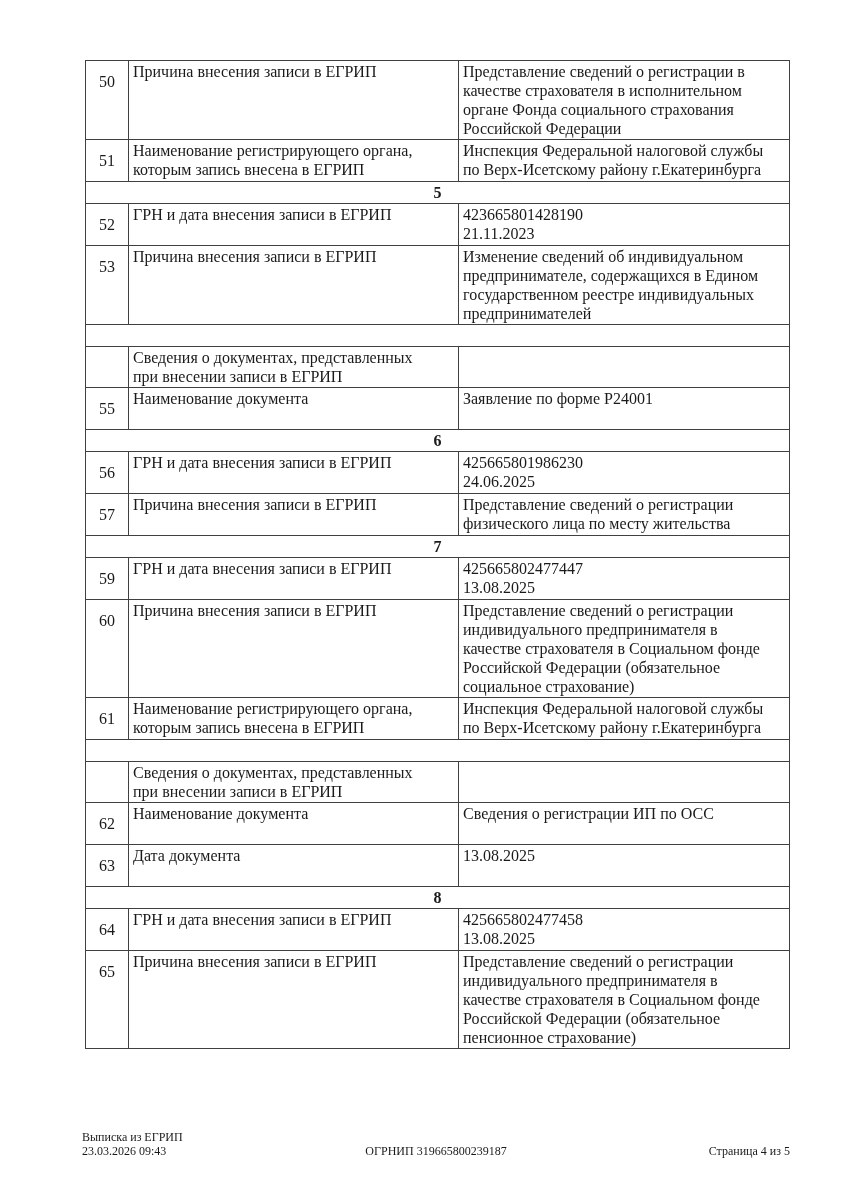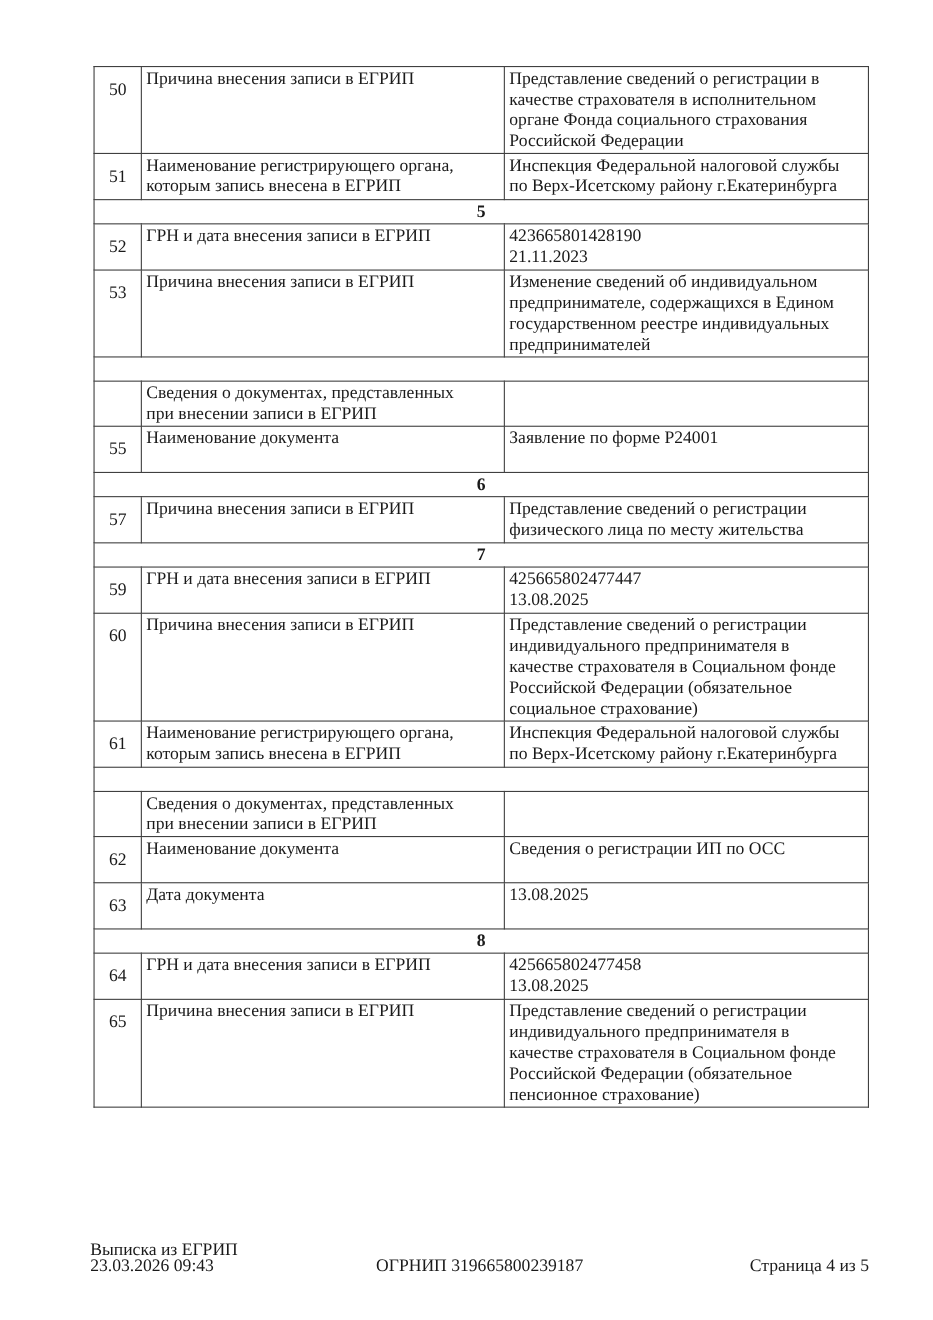--- a/index.html
+++ b/index.html
@@ -45,21 +45,21 @@
   }
   .txt-line {
     white-space: nowrap;
   }
   .page-footer {
     position: absolute;
     left: 82px;
     top: 1130px;
     width: 708px;
     height: 28px;
-    font-size: 16px;
+    font-size: 12px;
     line-height: 14px;
   }
   .footer-left {
     position: absolute;
     left: 0;
     bottom: 0;
   }
   .footer-center {
     position: absolute;
     left: 50%;
@@ -148,20 +148,30 @@
         <td class="c-num">55</td>
         <td class="c-label">
           <div class="txt-line">Наименование документа</div>
         </td>
         <td class="c-value">
           <div class="txt-line">Заявление по форме Р24001</div>
         </td>
       </tr>
       <tr>
         <td class="section-cell" colspan="3">6</td>
+      </tr>
+      <tr>
+        <td class="c-num">56</td>
+        <td class="c-label">
+          <div class="txt-line">ГРН и дата внесения записи в ЕГРИП</div>
+        </td>
+        <td class="c-value">
+          <div class="txt-line">425665801986230</div>
+          <div class="txt-line">24.06.2025</div>
+        </td>
       </tr>
       <tr>
         <td class="c-num">57</td>
         <td class="c-label">
           <div class="txt-line">Причина внесения записи в ЕГРИП</div>
         </td>
         <td class="c-value">
           <div class="txt-line">Представление сведений о регистрации</div>
           <div class="txt-line">физического лица по месту жительства</div>
         </td>

